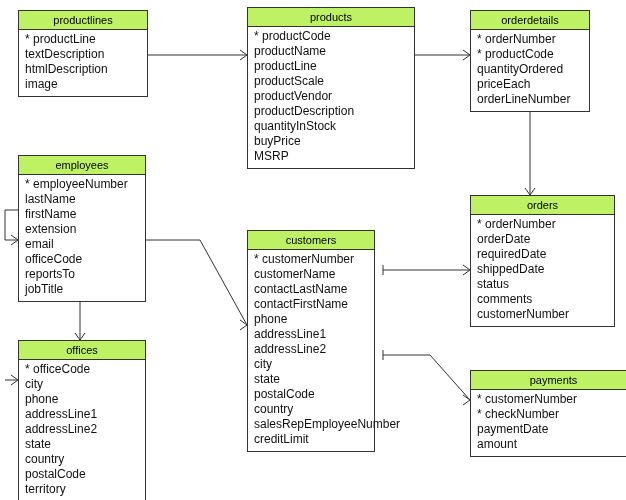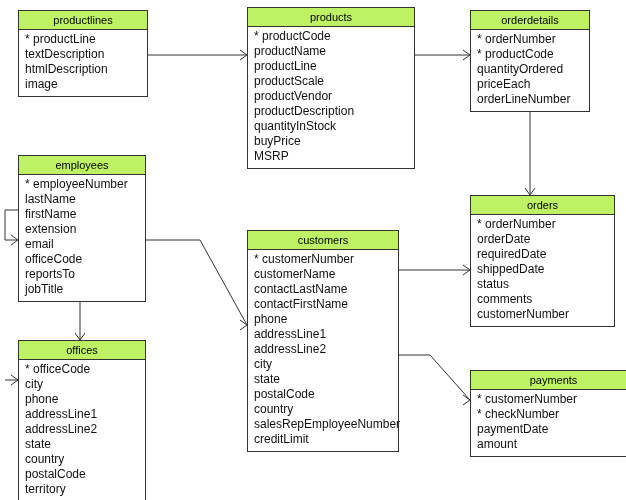--- a/index.html
+++ b/index.html
@@ -156,21 +156,21 @@
       <span class="entity-field">lastName</span>
       <span class="entity-field">firstName</span>
       <span class="entity-field">extension</span>
       <span class="entity-field">email</span>
       <span class="entity-field">officeCode</span>
       <span class="entity-field">reportsTo</span>
       <span class="entity-field">jobTitle</span>
     </div>
   </div>
 
-  <div class="entity" style="left:247px; top:230px; width:152px;">
+  <div class="entity" style="left:247px; top:230px; width:128px;">
     <div class="entity-header">customers</div>
     <div class="entity-body">
       <span class="entity-field pk">* customerNumber</span>
       <span class="entity-field">customerName</span>
       <span class="entity-field">contactLastName</span>
       <span class="entity-field">contactFirstName</span>
       <span class="entity-field">phone</span>
       <span class="entity-field">addressLine1</span>
       <span class="entity-field">addressLine2</span>
       <span class="entity-field">city</span>

